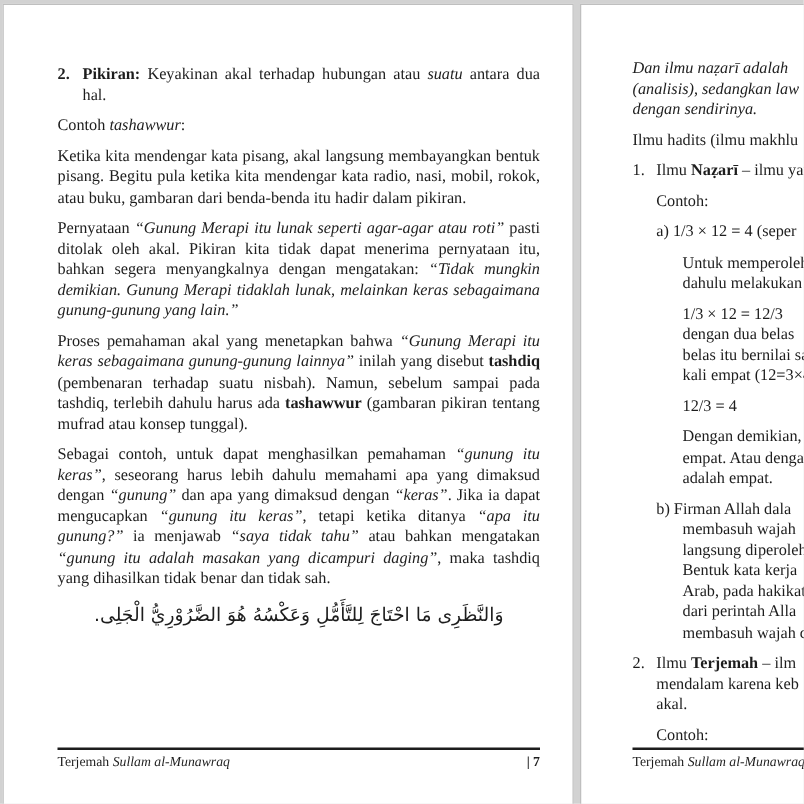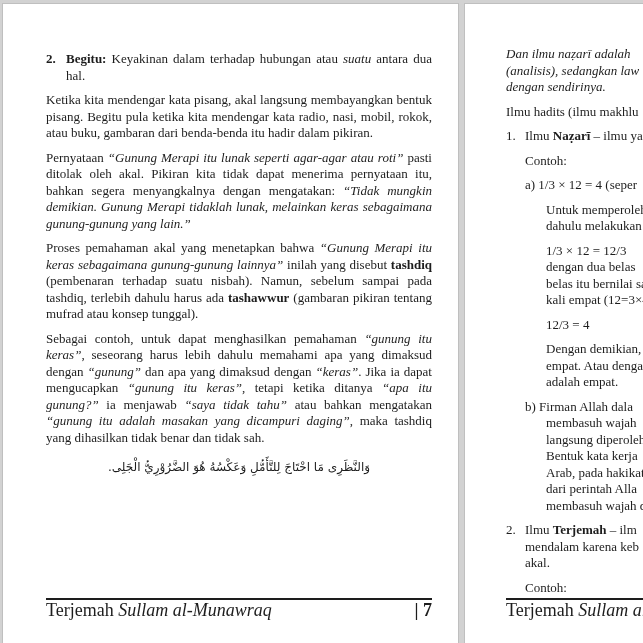--- a/index.html
+++ b/index.html
@@ -23,50 +23,51 @@
   .para.list{display:flex;}
   .para.list .marker{flex:0 0 20px;font-weight:bold;}
   .para.list .lbody{flex:1;text-align:justify;}
 
   .b{font-weight:bold;}
   .i{font-style:italic;}
 
   .arabic{
     direction:rtl;text-align:center;
     font-family:"DejaVu Sans",sans-serif;
-    font-size:12px;line-height:26px;margin-top:5px;
+    font-size:15px;line-height:26px;margin-top:5px;
   }
 
   .rline{font-size:13px;line-height:16.5px;white-space:nowrap;}
   .rline.gap{margin-top:8px;}
   .rline.ind1{padding-left:19px;}
   .rline.ind2{padding-left:40px;}
   .rline.it{font-style:italic;}
   .rnum{display:inline-block;width:19px;}
 
   .footer{
     position:absolute;left:43px;right:26px;top:594px;
     border-top:2px solid #1d1d1d;padding-top:3px;
     display:flex;justify-content:space-between;
-    font-size:18px;line-height:15px;
+    font-size:11px;line-height:15px;
   }
   .page-right .footer{left:41px;right:12px;}
 </style>
 </head>
 <body>
 
 <div class="stage">
 
   <div class="page page-left">
     <div class="content-left">
       <div id="left-blocks">
           <div class="para list">
             <span class="marker">2.</span>
-            <span class="lbody"><span class="b">Begitu:</span><span> Keyakinan dalam terhadap hubungan atau </span><span class="i">suatu</span><span> antara dua hal.</span></span>
+            <span class="lbody"><span class="b">Pikiran:</span><span> Keyakinan akal terhadap hubungan atau </span><span class="i">suatu</span><span> antara dua hal.</span></span>
           </div>
+          <div class="para"><span>Contoh </span><span class="i">tashawwur</span><span>:</span></div>
           <div class="para"><span>Ketika kita mendengar kata pisang, akal langsung membayangkan bentuk pisang. Begitu pula ketika kita mendengar kata radio, nasi, mobil, rokok, atau buku, gambaran dari benda-benda itu hadir dalam pikiran.</span></div>
           <div class="para"><span>Pernyataan </span><span class="i">“Gunung Merapi itu lunak seperti agar-agar atau roti”</span><span> pasti ditolak oleh akal. Pikiran kita tidak dapat menerima pernyataan itu, bahkan segera menyangkalnya dengan mengatakan: </span><span class="i">“Tidak mungkin demikian. Gunung Merapi tidaklah lunak, melainkan keras sebagaimana gunung-gunung yang lain.”</span></div>
           <div class="para"><span>Proses pemahaman akal yang menetapkan bahwa </span><span class="i">“Gunung Merapi itu keras sebagaimana gunung-gunung lainnya”</span><span> inilah yang disebut </span><span class="b">tashdiq</span><span> (pembenaran terhadap suatu nisbah). Namun, sebelum sampai pada tashdiq, terlebih dahulu harus ada </span><span class="b">tashawwur</span><span> (gambaran pikiran tentang mufrad atau konsep tunggal).</span></div>
           <div class="para"><span>Sebagai contoh, untuk dapat menghasilkan pemahaman </span><span class="i">“gunung itu keras”</span><span>, seseorang harus lebih dahulu memahami apa yang dimaksud dengan </span><span class="i">“gunung”</span><span> dan apa yang dimaksud dengan </span><span class="i">“keras”</span><span>. Jika ia dapat mengucapkan </span><span class="i">“gunung itu keras”</span><span>, tetapi ketika ditanya </span><span class="i">“apa itu gunung?”</span><span> ia menjawab </span><span class="i">“saya tidak tahu”</span><span> atau bahkan mengatakan </span><span class="i">“gunung itu adalah masakan yang dicampuri daging”</span><span>, maka tashdiq yang dihasilkan tidak benar dan tidak sah.</span></div>
         </div>
       <div class="arabic">وَالنَّظَرِى مَا احْتَاجَ لِلتَّأَمُّلِ وَعَكْسُهُ هُوَ الضَّرُوْرِيُّ الْجَلِى.</div>
     </div>
     <div class="footer">
       <span><span>Terjemah</span>&nbsp;<span class="i">Sullam al-Munawraq</span></span>
       <span class="b">| 7</span>

